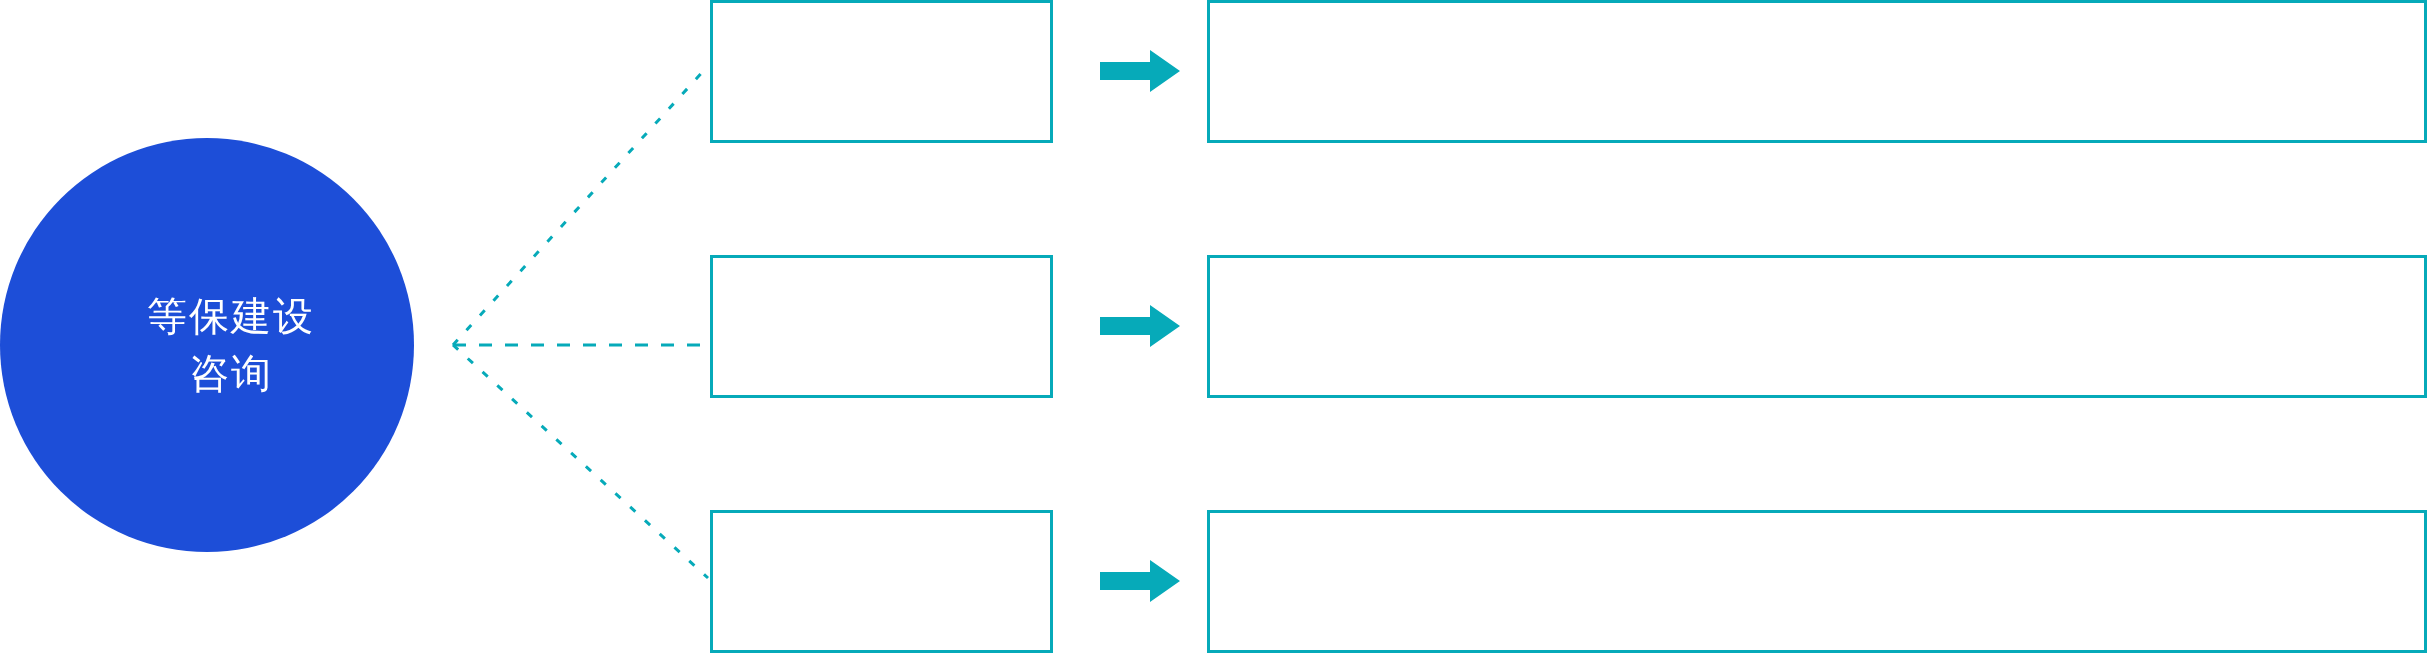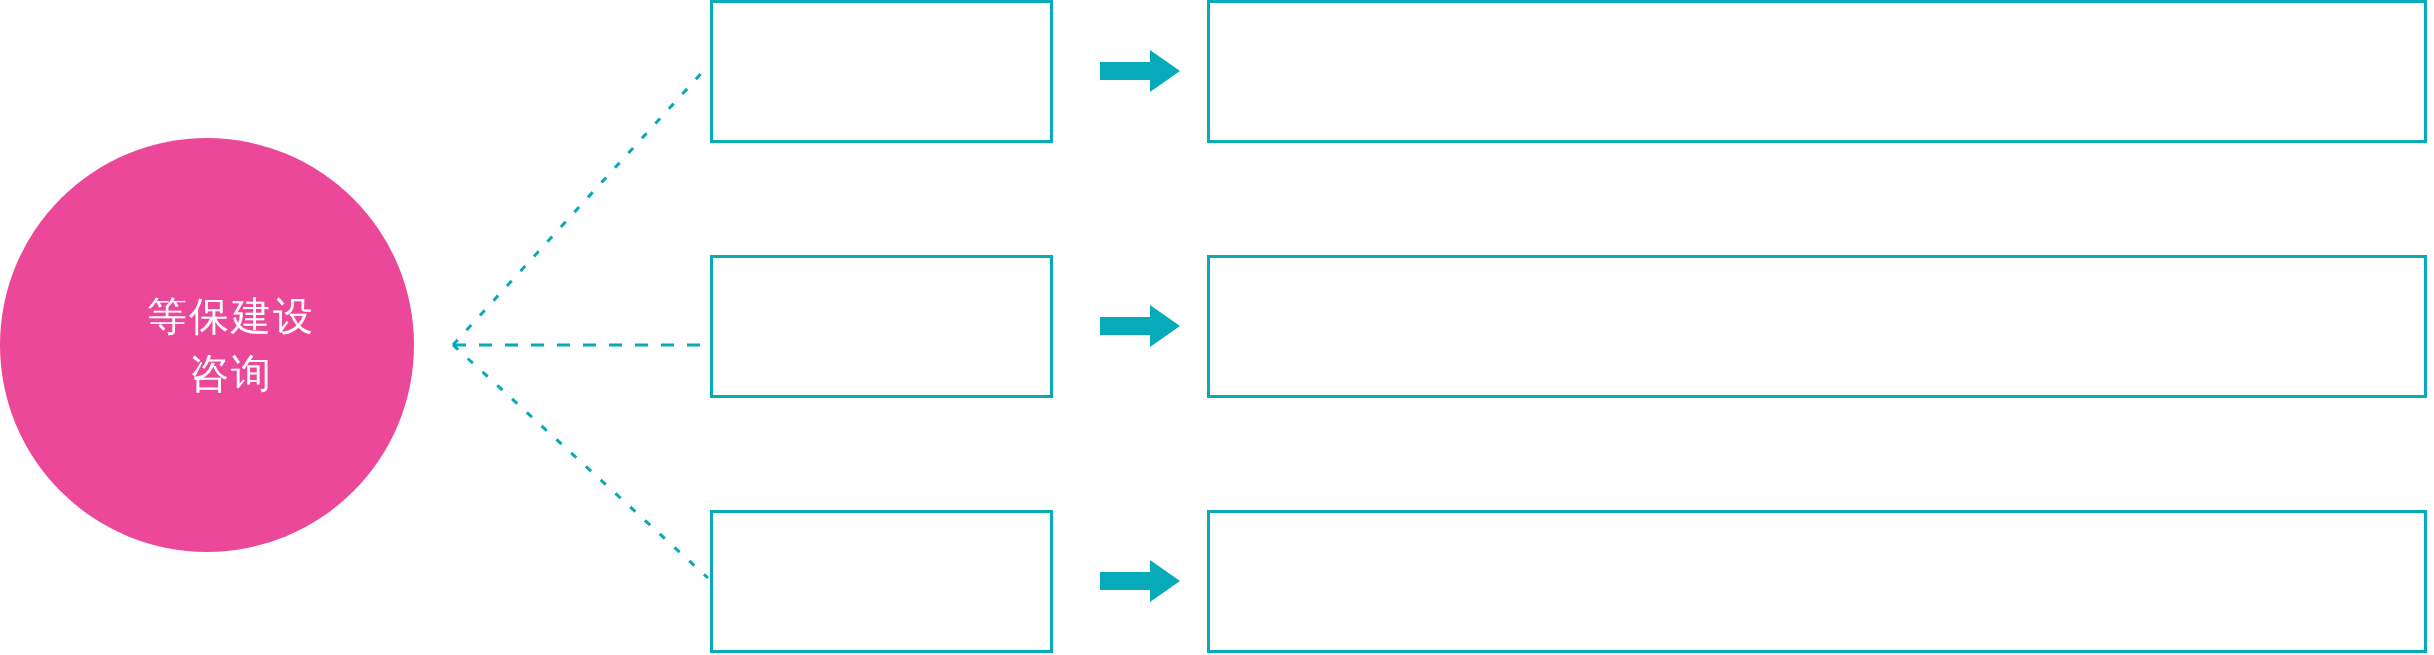--- a/index.html
+++ b/index.html
@@ -31,21 +31,21 @@
   }
 
   
   #hub-node {
     position: absolute;
     left: 0px;
     top: 138px;
     width: 414px;
     height: 414px;
     border-radius: 50%;
-    background: #ec4899;
+    background: #1d4ed8;
     display: flex;
     flex-direction: column;
     align-items: center;
     justify-content: center;
     box-sizing: border-box;
     padding-left: 48px;
   }
   #hub-node .hub-line {
     color: #ffffff;
     font-size: 40px;

